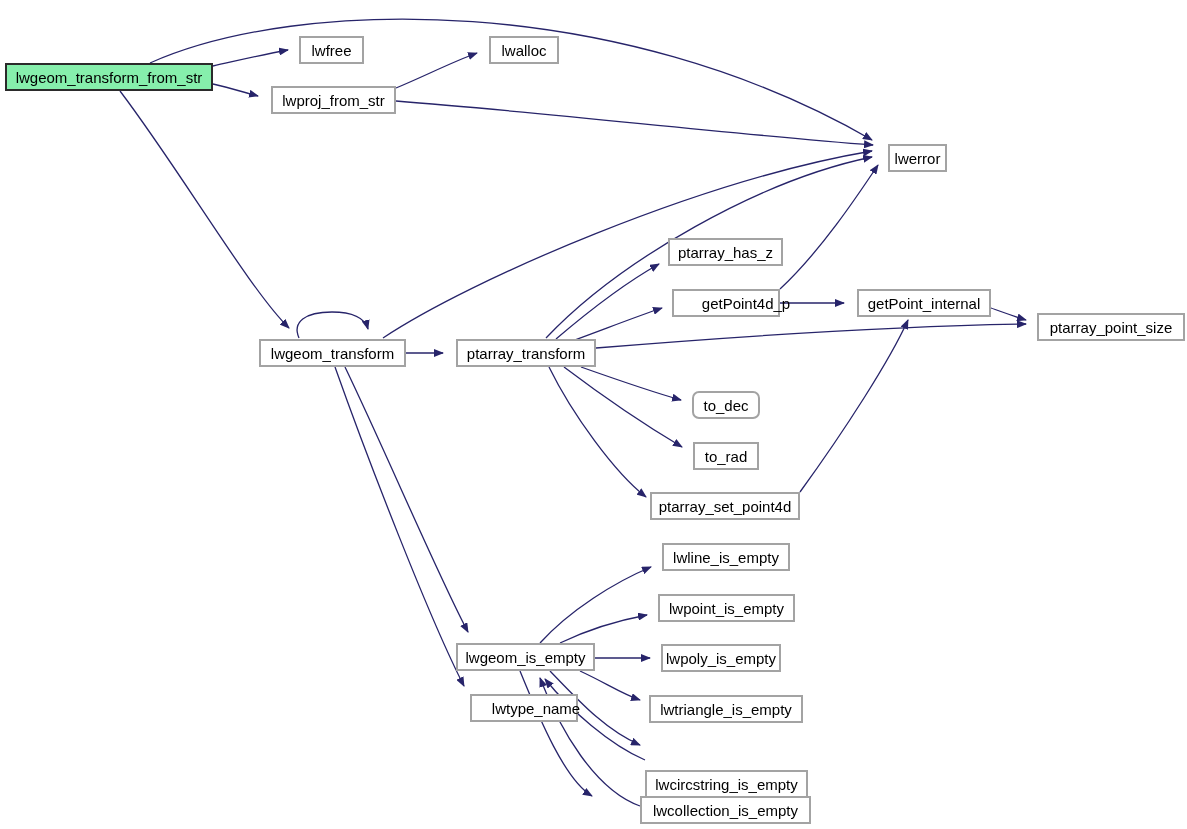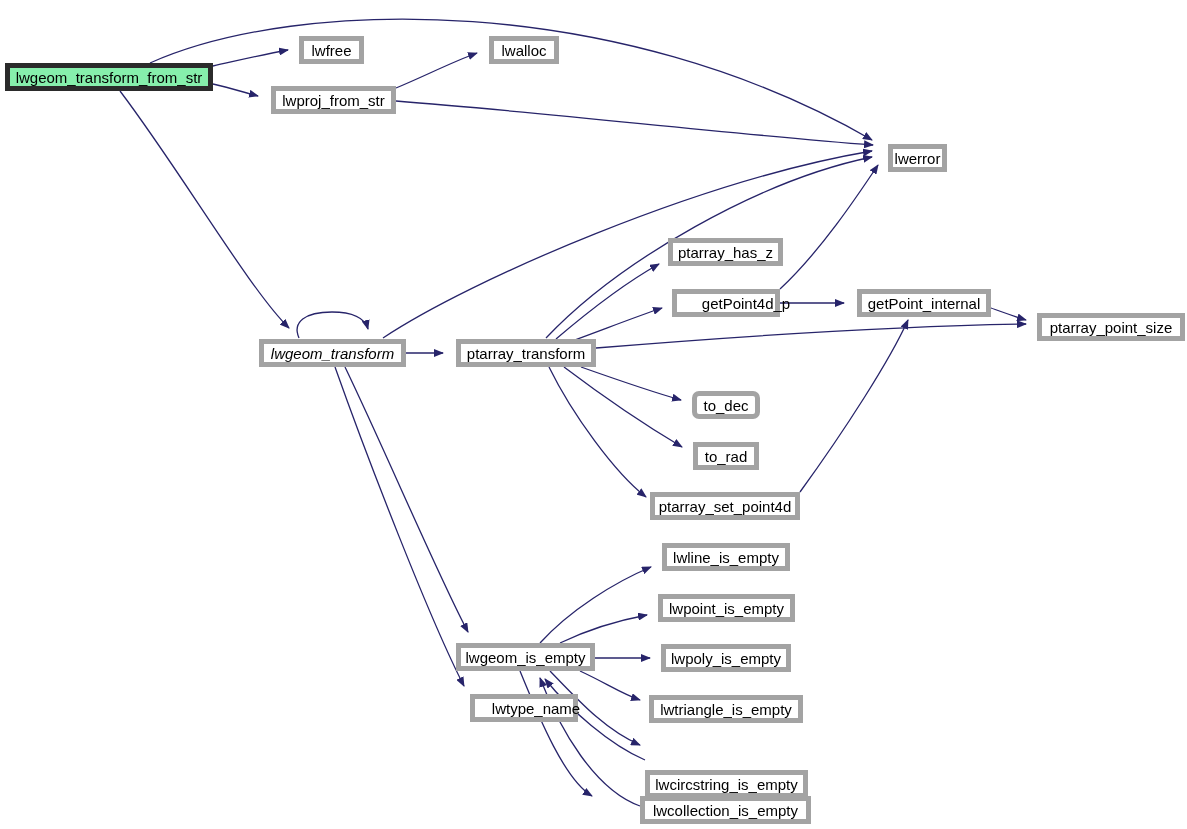--- a/index.html
+++ b/index.html
@@ -18,21 +18,21 @@
   #edge-layer {
     position: absolute;
     left: 0;
     top: 0;
     width: 1187px;
     height: 829px;
   }
   .node {
     position: absolute;
     box-sizing: border-box;
-    border: 5px solid #a3a3a3;
+    border: 2px solid #a3a3a3;
     background: #ffffff;
     color: #000000;
     font-size: 15px;
     line-height: 1;
     display: flex;
     align-items: center;
     justify-content: center;
     white-space: nowrap;
     z-index: 2;
   }
@@ -96,21 +96,21 @@
       </div>
       <div class="node" style="left: 271px; top: 86px; width: 125px; height: 28px;">
         <span class="node-label">lwproj_from_str</span>
       </div>
       <div class="node" style="left: 489px; top: 36px; width: 70px; height: 28px;">
         <span class="node-label">lwalloc</span>
       </div>
       <div class="node" style="left: 888px; top: 144px; width: 59px; height: 28px;">
         <span class="node-label">lwerror</span>
       </div>
-      <div class="node" style="left: 259px; top: 339px; width: 147px; height: 28px; font-style: italic;">
+      <div class="node" style="left: 259px; top: 339px; width: 147px; height: 28px;">
         <span class="node-label">lwgeom_transform</span>
       </div>
       <div class="node" style="left: 456px; top: 339px; width: 140px; height: 28px;">
         <span class="node-label">ptarray_transform</span>
       </div>
       <div class="node" style="left: 668px; top: 238px; width: 115px; height: 28px;">
         <span class="node-label">ptarray_has_z</span>
       </div>
       <div class="node" style="left: 672px; top: 289px; width: 108px; height: 28px; padding-left: 40px;">
         <span class="node-label">getPoint4d_p</span>
@@ -132,21 +132,21 @@
       </div>
       <div class="node" style="left: 662px; top: 543px; width: 128px; height: 28px;">
         <span class="node-label">lwline_is_empty</span>
       </div>
       <div class="node" style="left: 658px; top: 594px; width: 137px; height: 28px;">
         <span class="node-label">lwpoint_is_empty</span>
       </div>
       <div class="node" style="left: 456px; top: 643px; width: 139px; height: 28px;">
         <span class="node-label">lwgeom_is_empty</span>
       </div>
-      <div class="node" style="left: 661px; top: 644px; width: 130px; height: 28px; text-align: right;">
+      <div class="node" style="left: 661px; top: 644px; width: 120px; height: 28px; text-align: right;">
         <span class="node-label">lwpoly_is_empty</span>
       </div>
       <div class="node" style="left: 470px; top: 694px; width: 108px; height: 28px; padding-left: 24px;">
         <span class="node-label">lwtype_name</span>
       </div>
       <div class="node" style="left: 649px; top: 695px; width: 154px; height: 28px;">
         <span class="node-label">lwtriangle_is_empty</span>
       </div>
       <div class="node" style="left: 645px; top: 746px; width: 163px; height: 28px; margin-top: 24px;">
         <span class="node-label">lwcircstring_is_empty</span>

